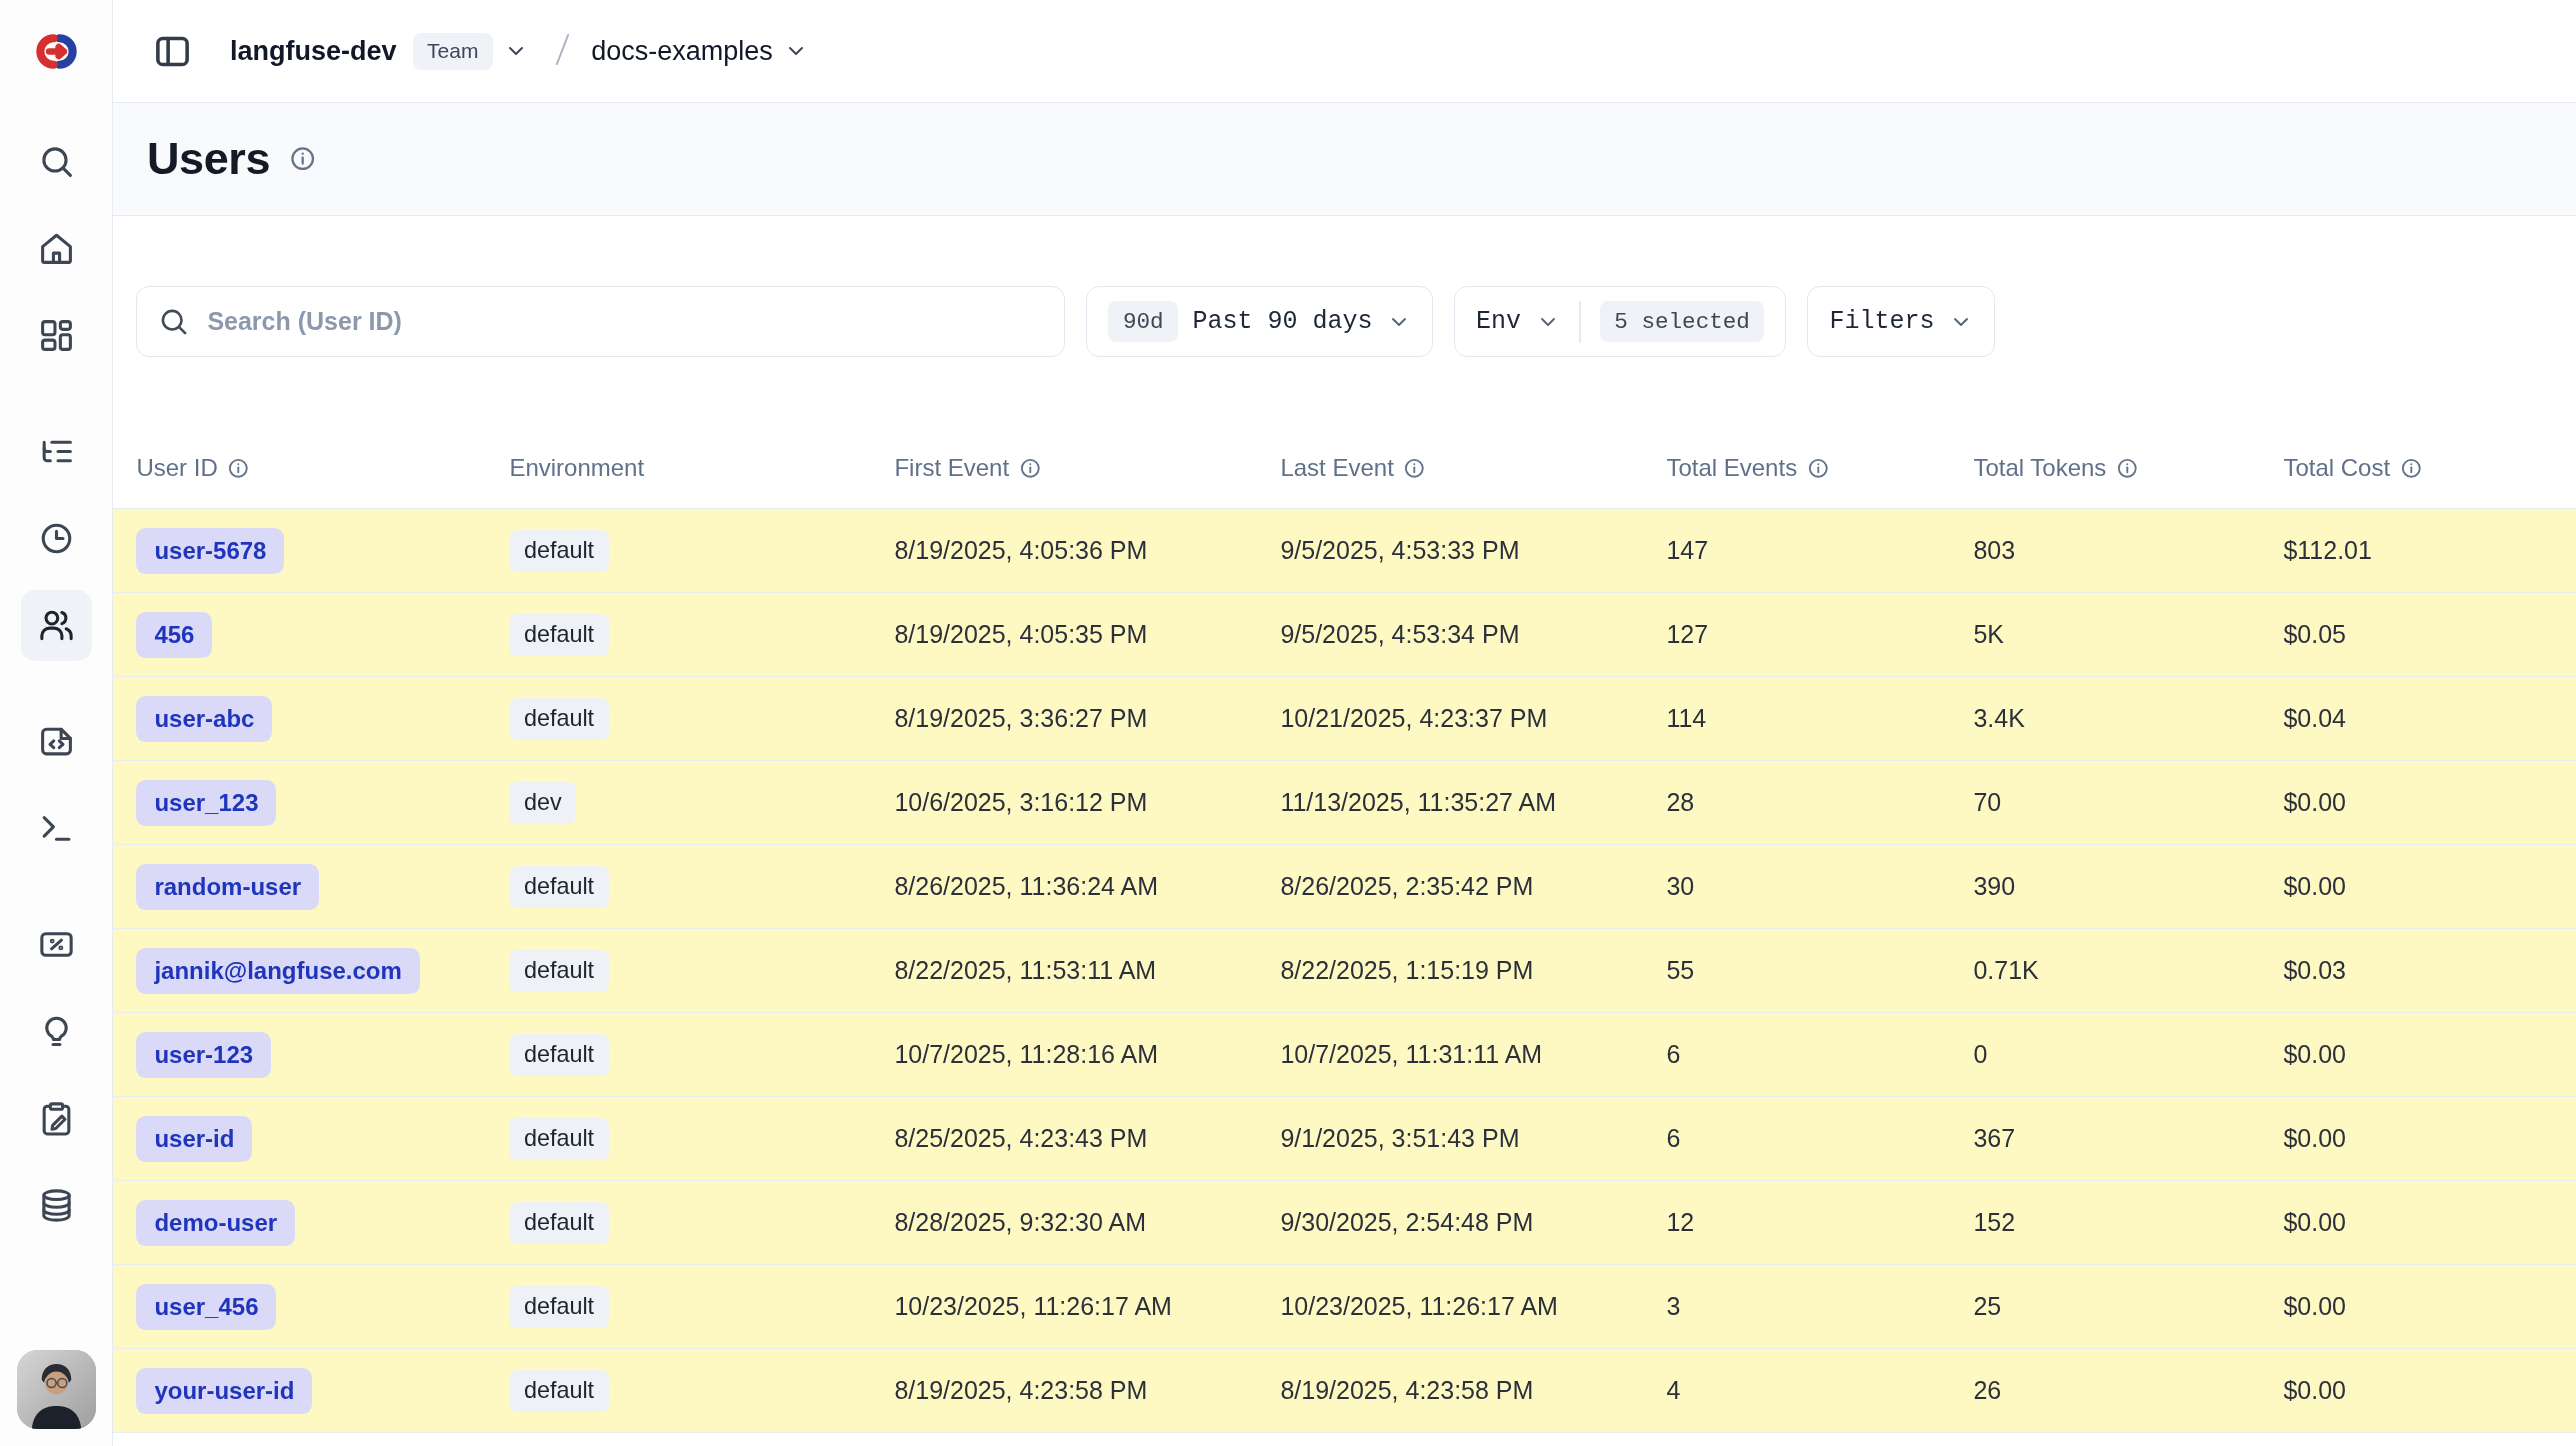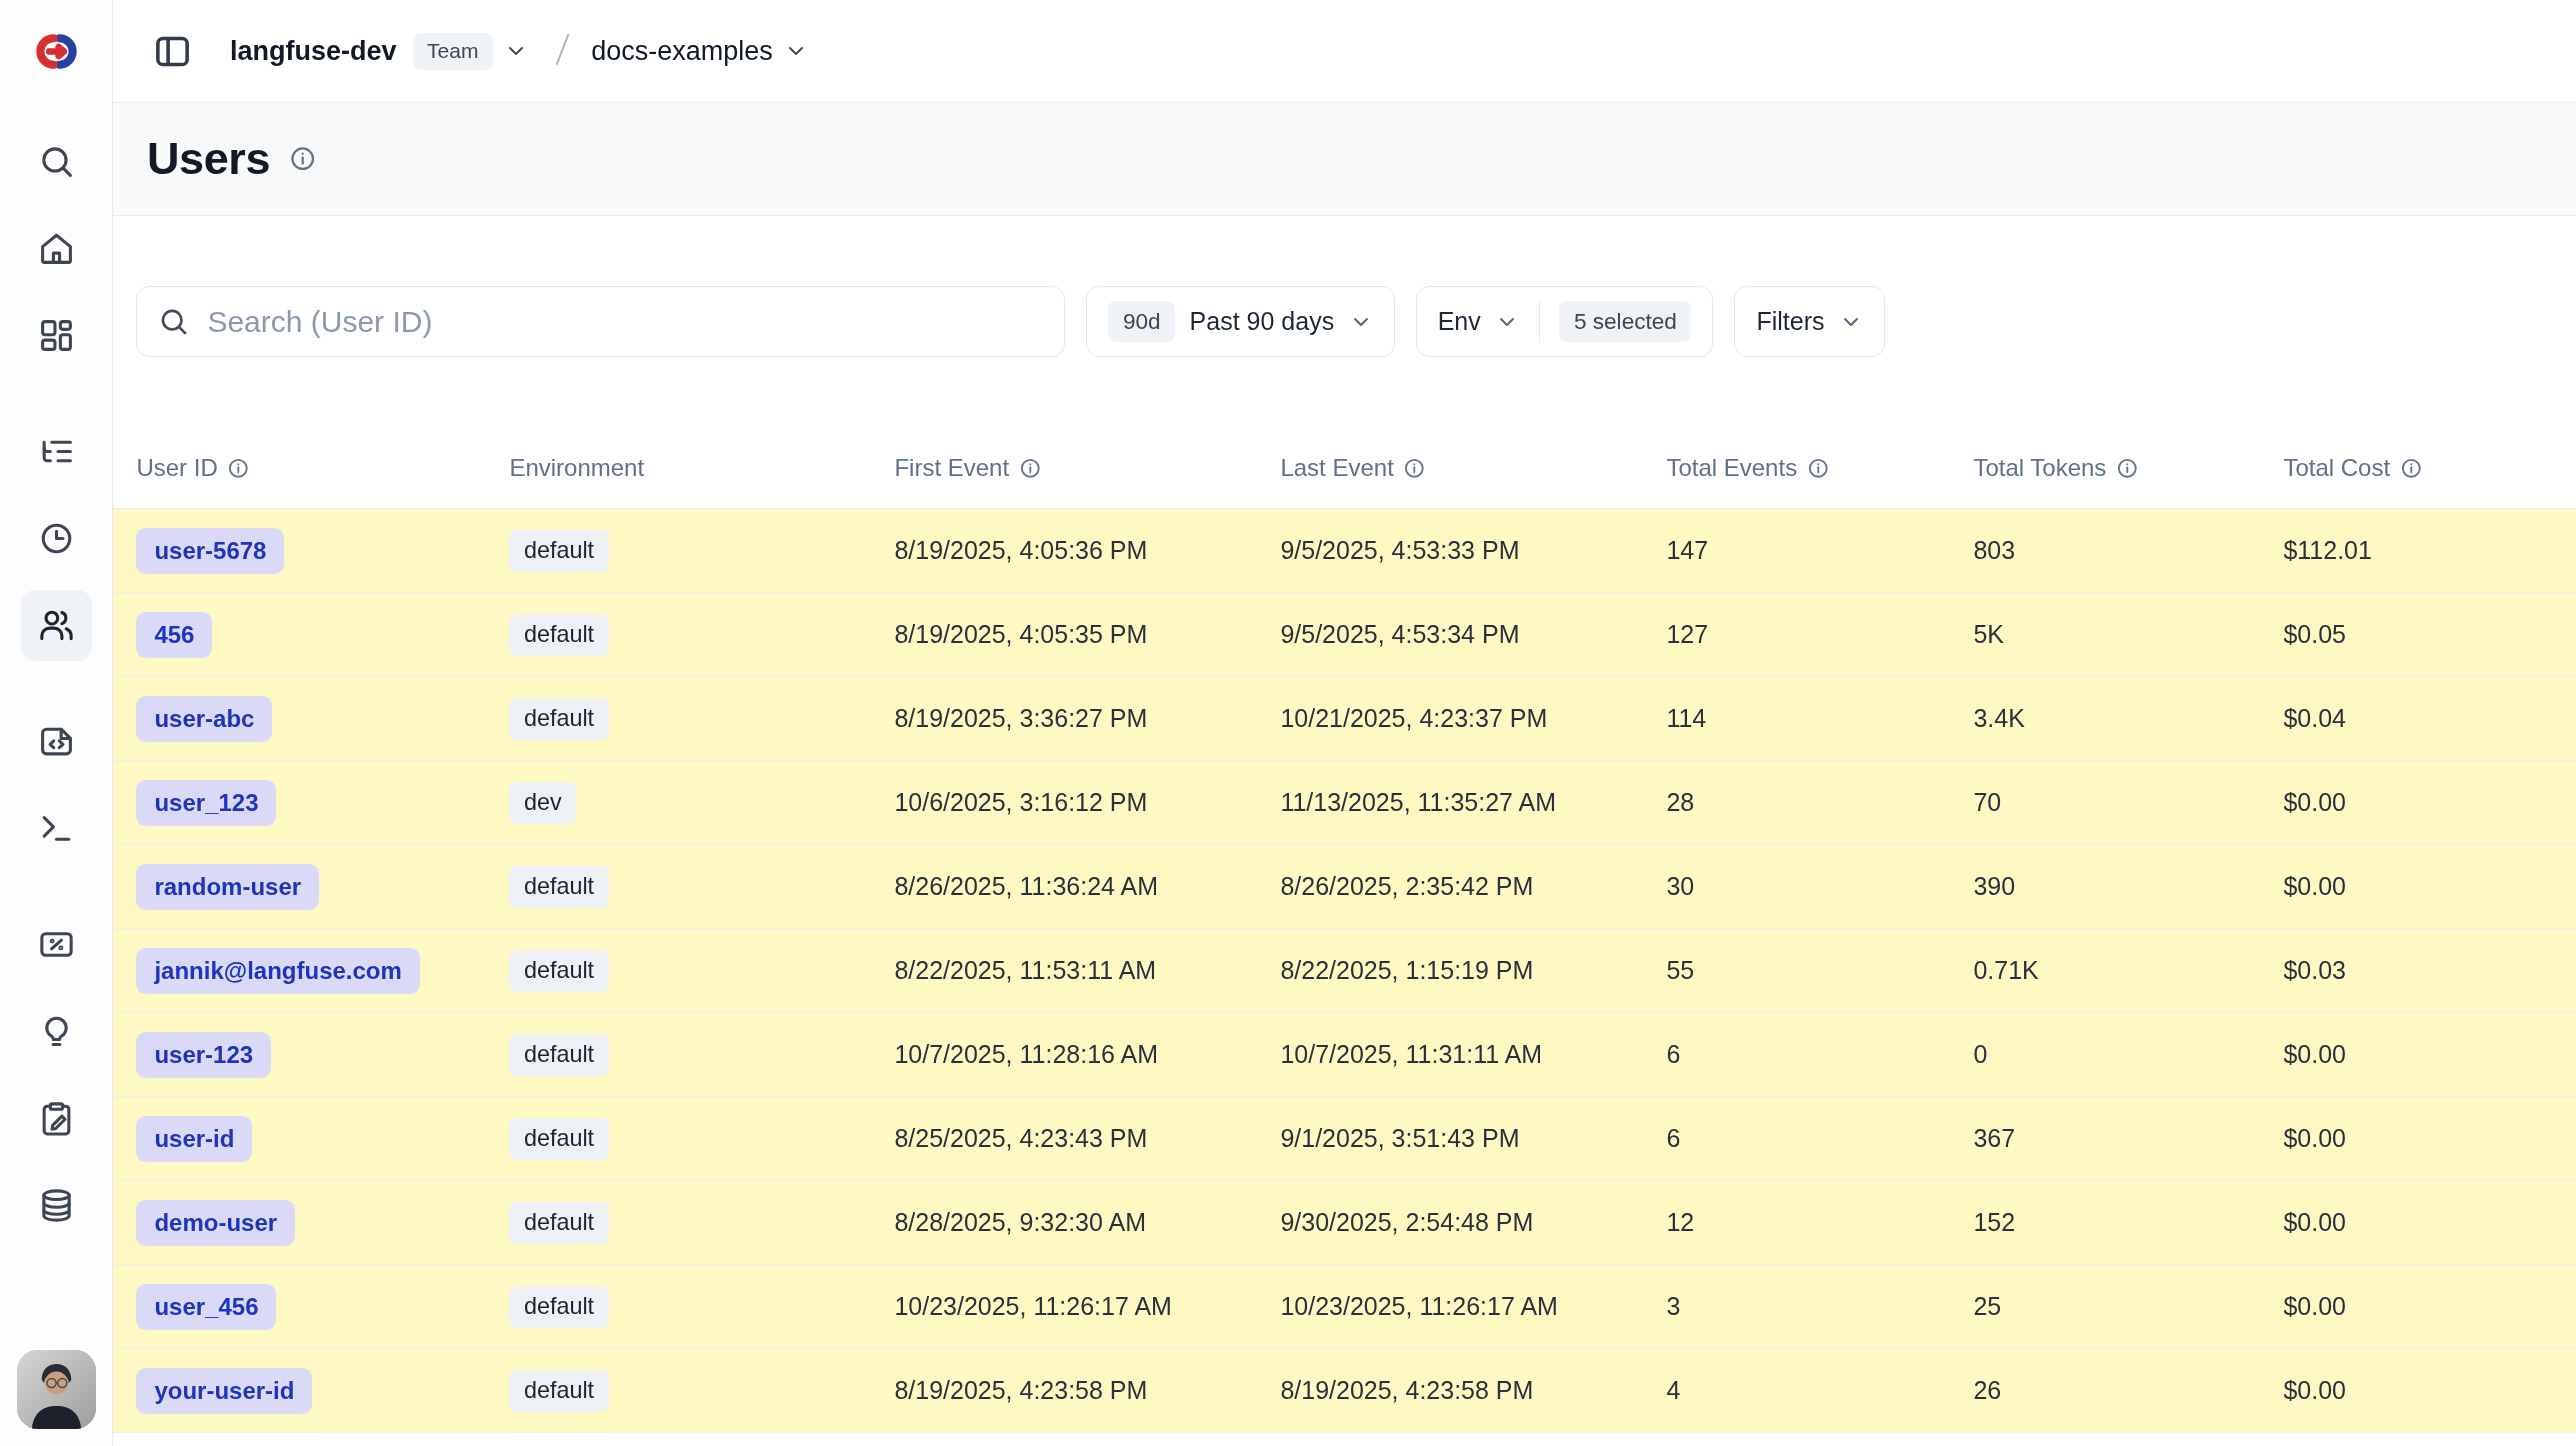--- a/index.html
+++ b/index.html
@@ -43,26 +43,26 @@
     display:flex; align-items:center; padding-left:34px; gap:19.4px; }
   .page-title { font-size:45px; font-weight:700; color:#141a26; letter-spacing:-0.4px; }
   .info-icon { color:#64748b; display:inline-flex; }
   .info-icon svg { width:27.4px; height:27.4px; }
   .hdr .info-icon svg { width:22.6px; height:22.6px; }
 
   .filter-row { display:flex; align-items:center; padding:26px 32px 27.4px 23.4px; gap:21px; flex:0 0 auto; }
   .search-box { width:929px; height:71px; border:1.6px solid #e2e8f0; border-radius:13px;
     display:flex; align-items:center; padding:0 21px; gap:18px; background:#fff; }
   .search-box svg { width:31px; height:31px; color:#414a58; flex:0 0 auto; }
-  .search-box input { border:none; outline:none; flex:1; font-size:30px; color:#4c1d95;
-    font-family:inherit; background:transparent; }
+  .search-box input { border:none; outline:none; flex:1; font-size:25px; color:#4c1d95;
+    font-family:inherit; background:transparent;font-weight:bold; }
   .search-box input::placeholder { color:#8c99ad; }
   .btn { height:71px; border:1.6px solid #e2e8f0; border-radius:13px; background:#fff; display:flex;
     align-items:center; padding:4px 21px; gap:14.5px; font-size:25px; font-weight:500; color:#1e2736;
-    cursor:pointer; font-family:Liberation Sans, sans-serif; }
+    cursor:pointer; font-family:Liberation Mono, monospace; }
   .btn .chip { background:#eff2f6; color:#3c4654; font-size:22.6px; font-weight:500; padding:7.3px 14.5px;
     border-radius:8px; }
   .btn .chev { color:#5b6676; display:flex; }
   .btn .chev svg { width:24px; height:24px; }
   .btn .vsep { width:1.6px; height:42px; background:#e7ebf1; margin:0 4.8px; }
 
   
   .table { flex:0 0 auto; }
   .trow { display:grid; grid-template-columns:373px 385px 386px 386px 307px 310px 1fr;
     align-items:center; padding-left:23.4px; }

